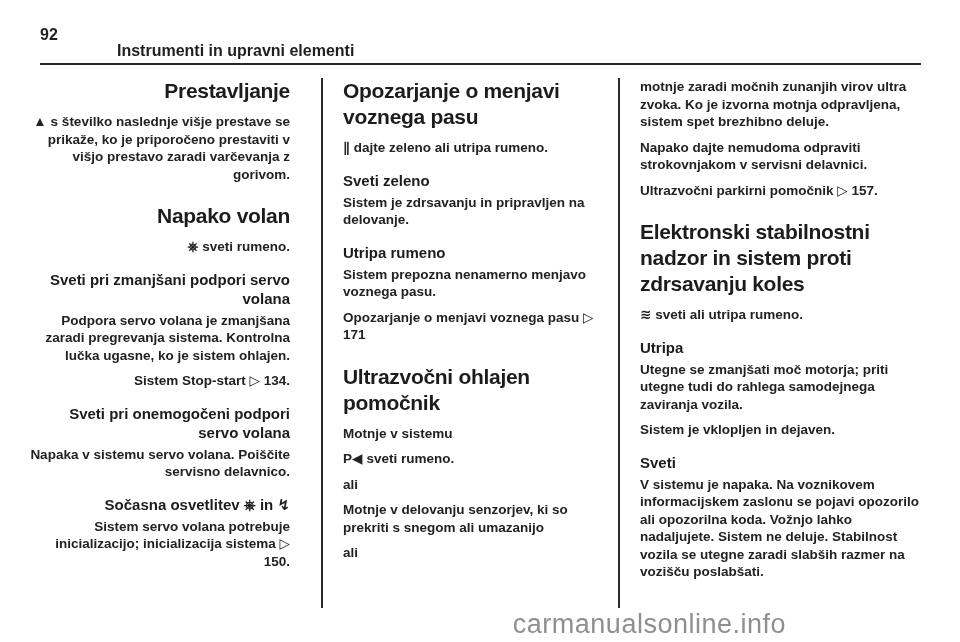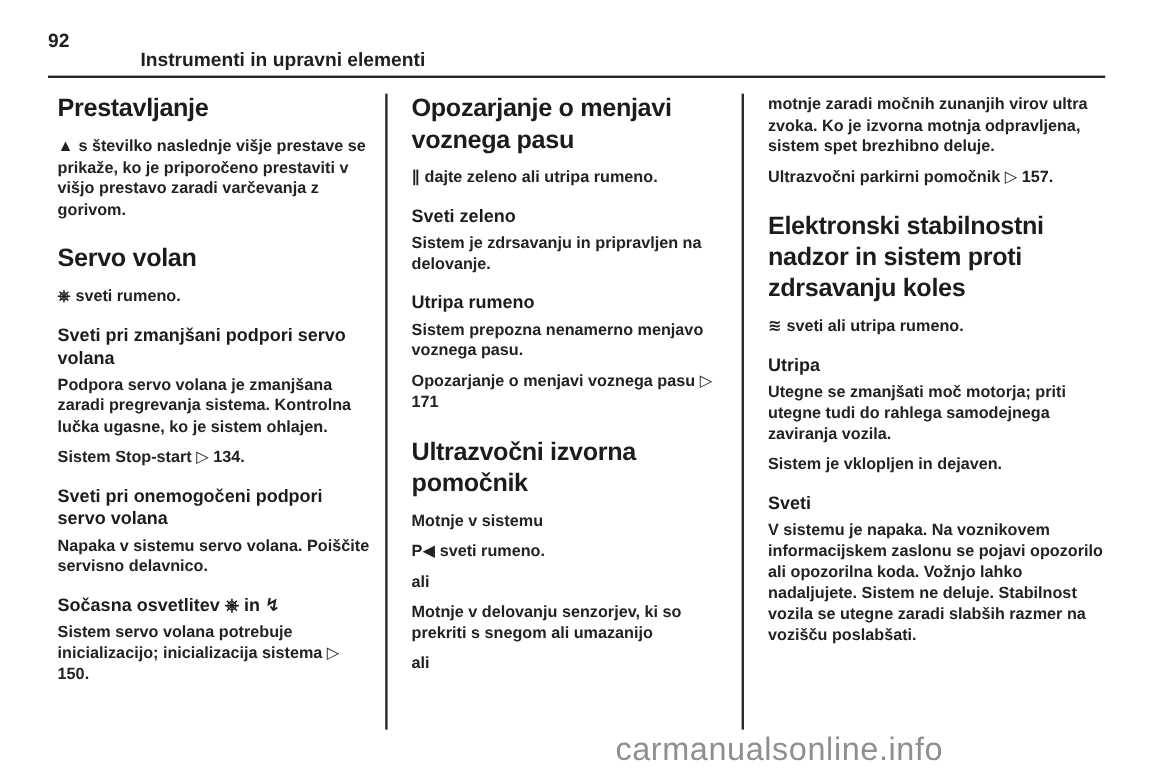--- a/index.html
+++ b/index.html
@@ -49,21 +49,21 @@
     width: 2px;
     height: 530px;
     background: #2a2a2a;
   }
   #divider-1 { left: 321px; }
   #divider-2 { left: 618px; }
   .col {
     position: absolute;
     top: 76px;
   }
-  #col-0 { left: 48px;  width: 262px; }
+  #col-0 { left: 28px;  width: 262px; text-align: right; }
   #col-1 { left: 343px; width: 258px; }
   #col-2 { left: 640px; width: 282px; }
   .col > :first-child { margin-top: 2px; }
   .col h2 {
     font-size: 21px;
     line-height: 26px;
     font-weight: 700;
     letter-spacing: -0.3px;
     margin: 20px 0 9px 0;
     color: #1c1c1c;
@@ -98,49 +98,50 @@
 <body>
 
 <div class="page">
   <div class="page-number">92</div>
   <div class="page-title">Instrumenti in upravni elementi</div>
   <div class="header-rule"></div>
 
   <div class="col" id="col-0">
       <h2>Prestavljanje</h2>
       <p><span class="sym">▲</span><span>s številko naslednje višje prestave se prikaže, ko je priporočeno prestaviti v višjo prestavo zaradi varčevanja z gorivom.</span></p>
-      <h2>Servo volan</h2>
+      <h2>Napako volan</h2>
       <p><span class="sym">⎈</span><span>sveti rumeno.</span></p>
       <h3>Sveti pri zmanjšani podpori servo volana</h3>
       <p>Podpora servo volana je zmanjšana zaradi pregrevanja sistema. Kontrolna lučka ugasne, ko je sistem ohlajen.</p>
       <p>Sistem Stop-start ▷ 134.</p>
       <h3>Sveti pri onemogočeni podpori servo volana</h3>
       <p>Napaka v sistemu servo volana. Poiščite servisno delavnico.</p>
       <h3>Sočasna osvetlitev ⎈ in ↯</h3>
       <p>Sistem servo volana potrebuje inicializacijo; inicializacija sistema ▷ 150.</p>
     </div>
   <div class="col-divider" id="divider-1"></div>
   <div class="col" id="col-1">
       <h2>Opozarjanje o menjavi voznega pasu</h2>
       <p><span class="sym">∥</span><span>dajte zeleno ali utripa rumeno.</span></p>
       <h3>Sveti zeleno</h3>
       <p>Sistem je zdrsavanju in pripravljen na delovanje.</p>
       <h3>Utripa rumeno</h3>
       <p>Sistem prepozna nenamerno menjavo voznega pasu.</p>
       <p>Opozarjanje o menjavi voznega pasu ▷ 171</p>
-      <h2>Ultrazvočni izvorna pomočnik</h2>
+      <h2>Ultrazvočni ohlajen pomočnik</h2>
       <p>Motnje v sistemu</p>
       <p><span class="sym">P◀</span><span>sveti rumeno.</span></p>
       <p>ali</p>
       <p>Motnje v delovanju senzorjev, ki so prekriti s snegom ali umazanijo</p>
       <p>ali</p>
     </div>
   <div class="col-divider" id="divider-2"></div>
   <div class="col" id="col-2">
       <p>motnje zaradi močnih zunanjih virov ultra zvoka. Ko je izvorna motnja odpravljena, sistem spet brezhibno deluje.</p>
+      <p>Napako dajte nemudoma odpraviti strokovnjakom v servisni delavnici.</p>
       <p>Ultrazvočni parkirni pomočnik ▷ 157.</p>
       <h2>Elektronski stabilnostni nadzor in sistem proti zdrsavanju koles</h2>
       <p><span class="sym">≋</span><span>sveti ali utripa rumeno.</span></p>
       <h3>Utripa</h3>
       <p>Utegne se zmanjšati moč motorja; priti utegne tudi do rahlega samodejnega zaviranja vozila.</p>
       <p>Sistem je vklopljen in dejaven.</p>
       <h3>Sveti</h3>
       <p>V sistemu je napaka. Na voznikovem informacijskem zaslonu se pojavi opozorilo ali opozorilna koda. Vožnjo lahko nadaljujete. Sistem ne deluje. Stabilnost vozila se utegne zaradi slabših razmer na vozišču poslabšati.</p>
     </div>
 

